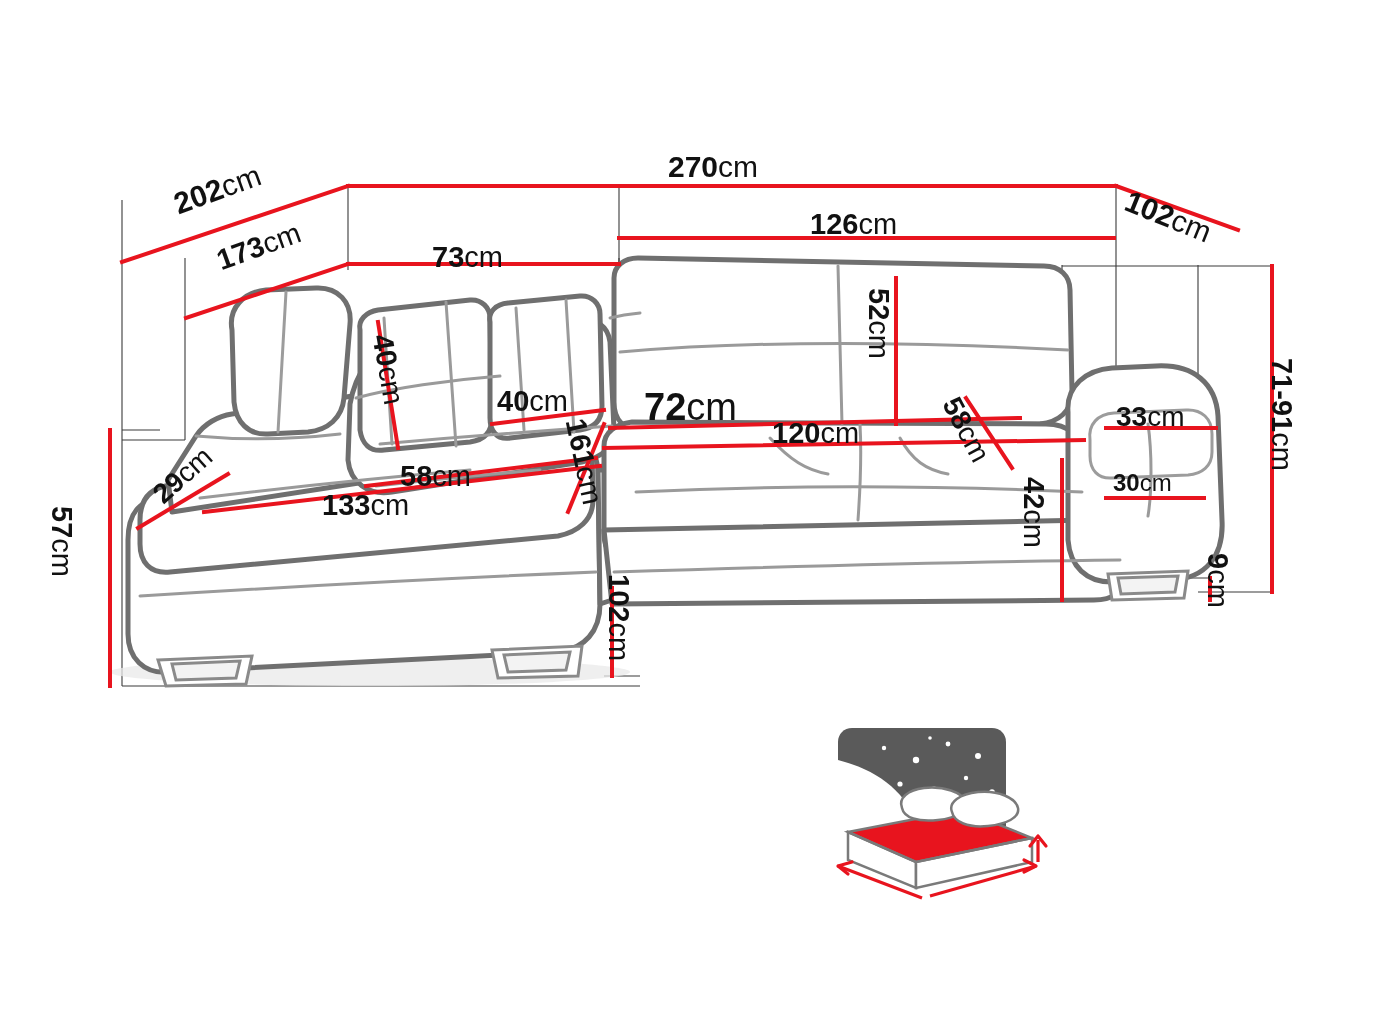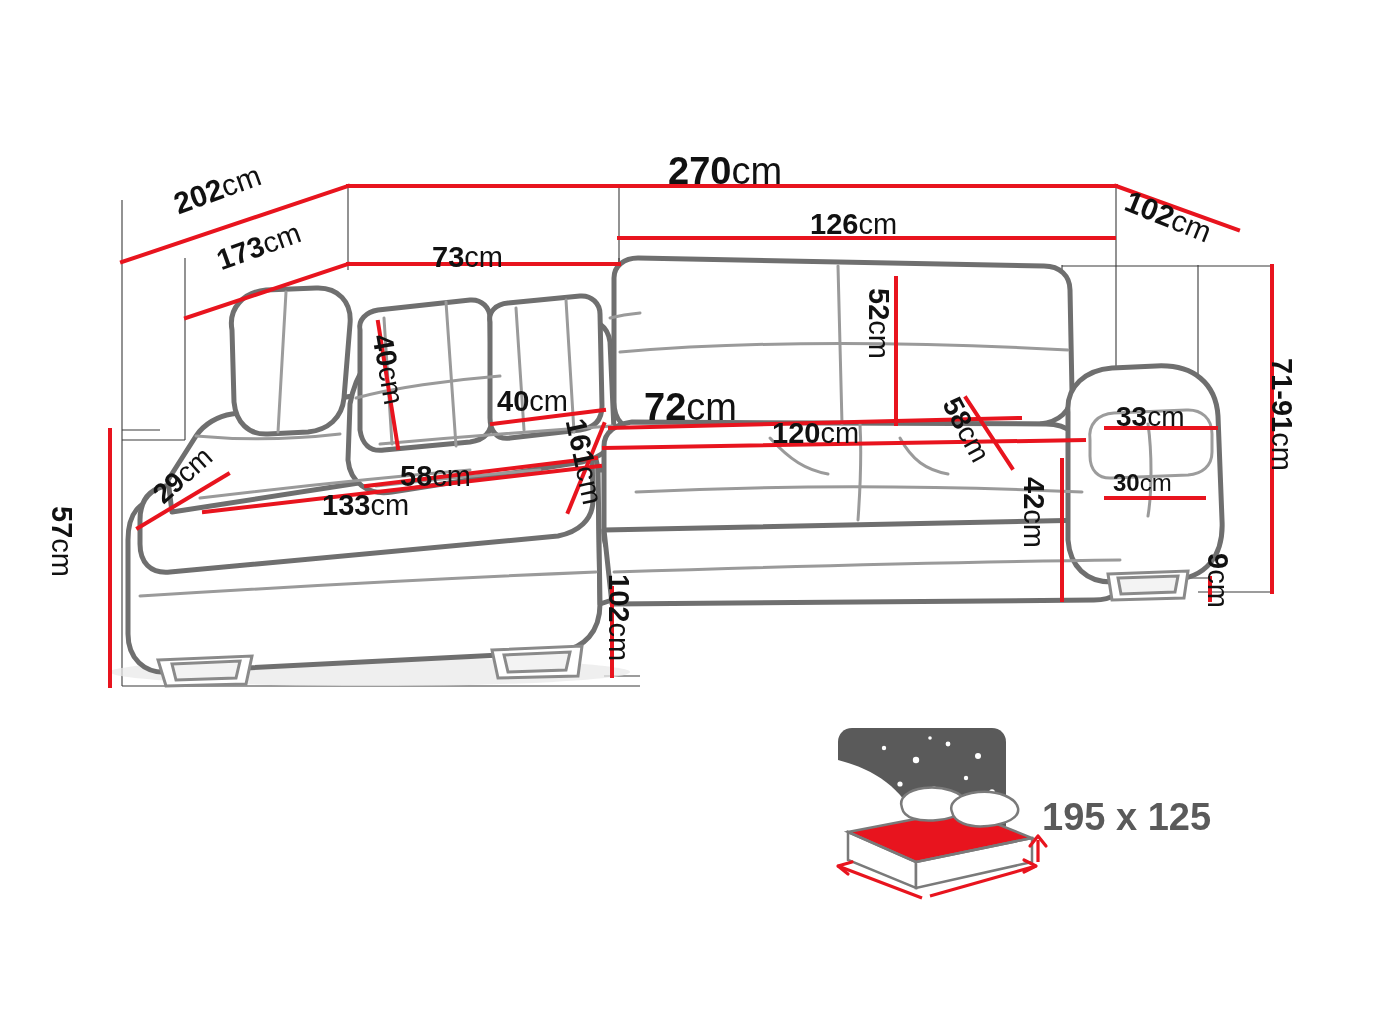--- a/index.html
+++ b/index.html
@@ -335,21 +335,21 @@
         <path d="M1038 836 L1030 846 M1038 836 L1046 846" stroke-linecap="round"></path>
       </g>
     </g>
 
   </svg>
 
   <div class="dim-label" style="left:170px; top:191px; transform:rotate(-20deg); transform-origin:left top; font-size:30px;">
     <span class="num">202</span><span class="unit">cm</span>
   </div>
 
-  <div class="dim-label" style="left:668px; top:152px; font-size:38px;">
+  <div class="dim-label" style="left:668px; top:152px; font-size:30px;">
     <span class="num">270</span><span class="unit">cm</span>
   </div>
 
   <div class="dim-label" style="left:1132px; top:186px; transform:rotate(22deg); transform-origin:left top; font-size:30px;">
     <span class="num">102</span><span class="unit">cm</span>
   </div>
 
   <div class="dim-label" style="left:213px; top:248px; transform:rotate(-20deg); transform-origin:left top; font-size:29px;">
     <span class="num">173</span><span class="unit">cm</span>
   </div>
@@ -423,15 +423,14 @@
   </div>
 
   <div class="dim-label" style="left:1232px; top:553px; transform:rotate(90deg); transform-origin:left top; font-size:29px;">
     <span class="num">9</span><span class="unit">cm</span>
   </div>
 
   <div class="dim-label" style="left:633px; top:574px; transform:rotate(90deg); transform-origin:left top; font-size:29px;">
     <span class="num">102</span><span class="unit">cm</span>
   </div>
 
-  <div class="bed-label" style="left:1042px; top:798px; font-size:38px;">195 x 125</div>
 
 </div>
 
 </body></html>

